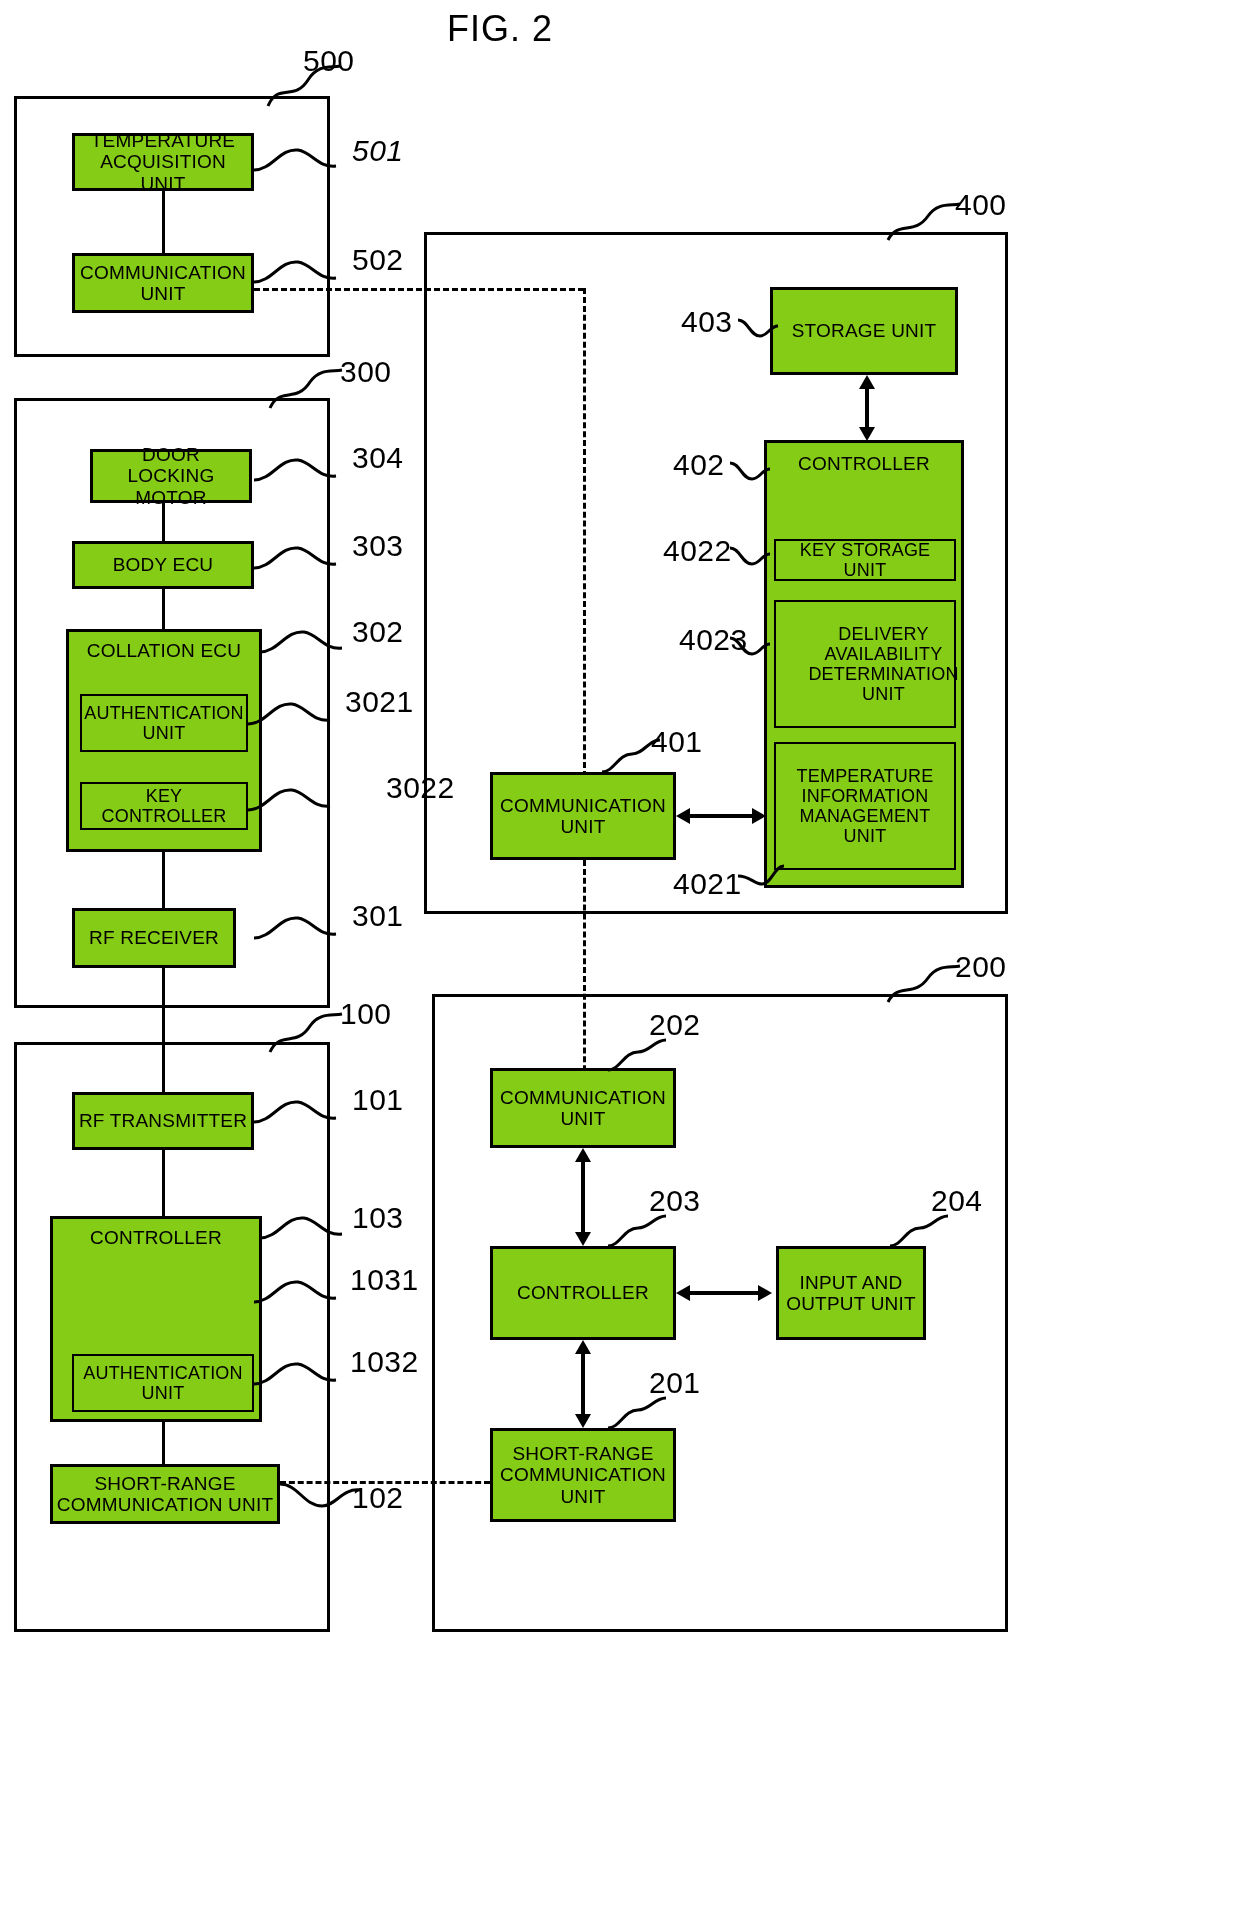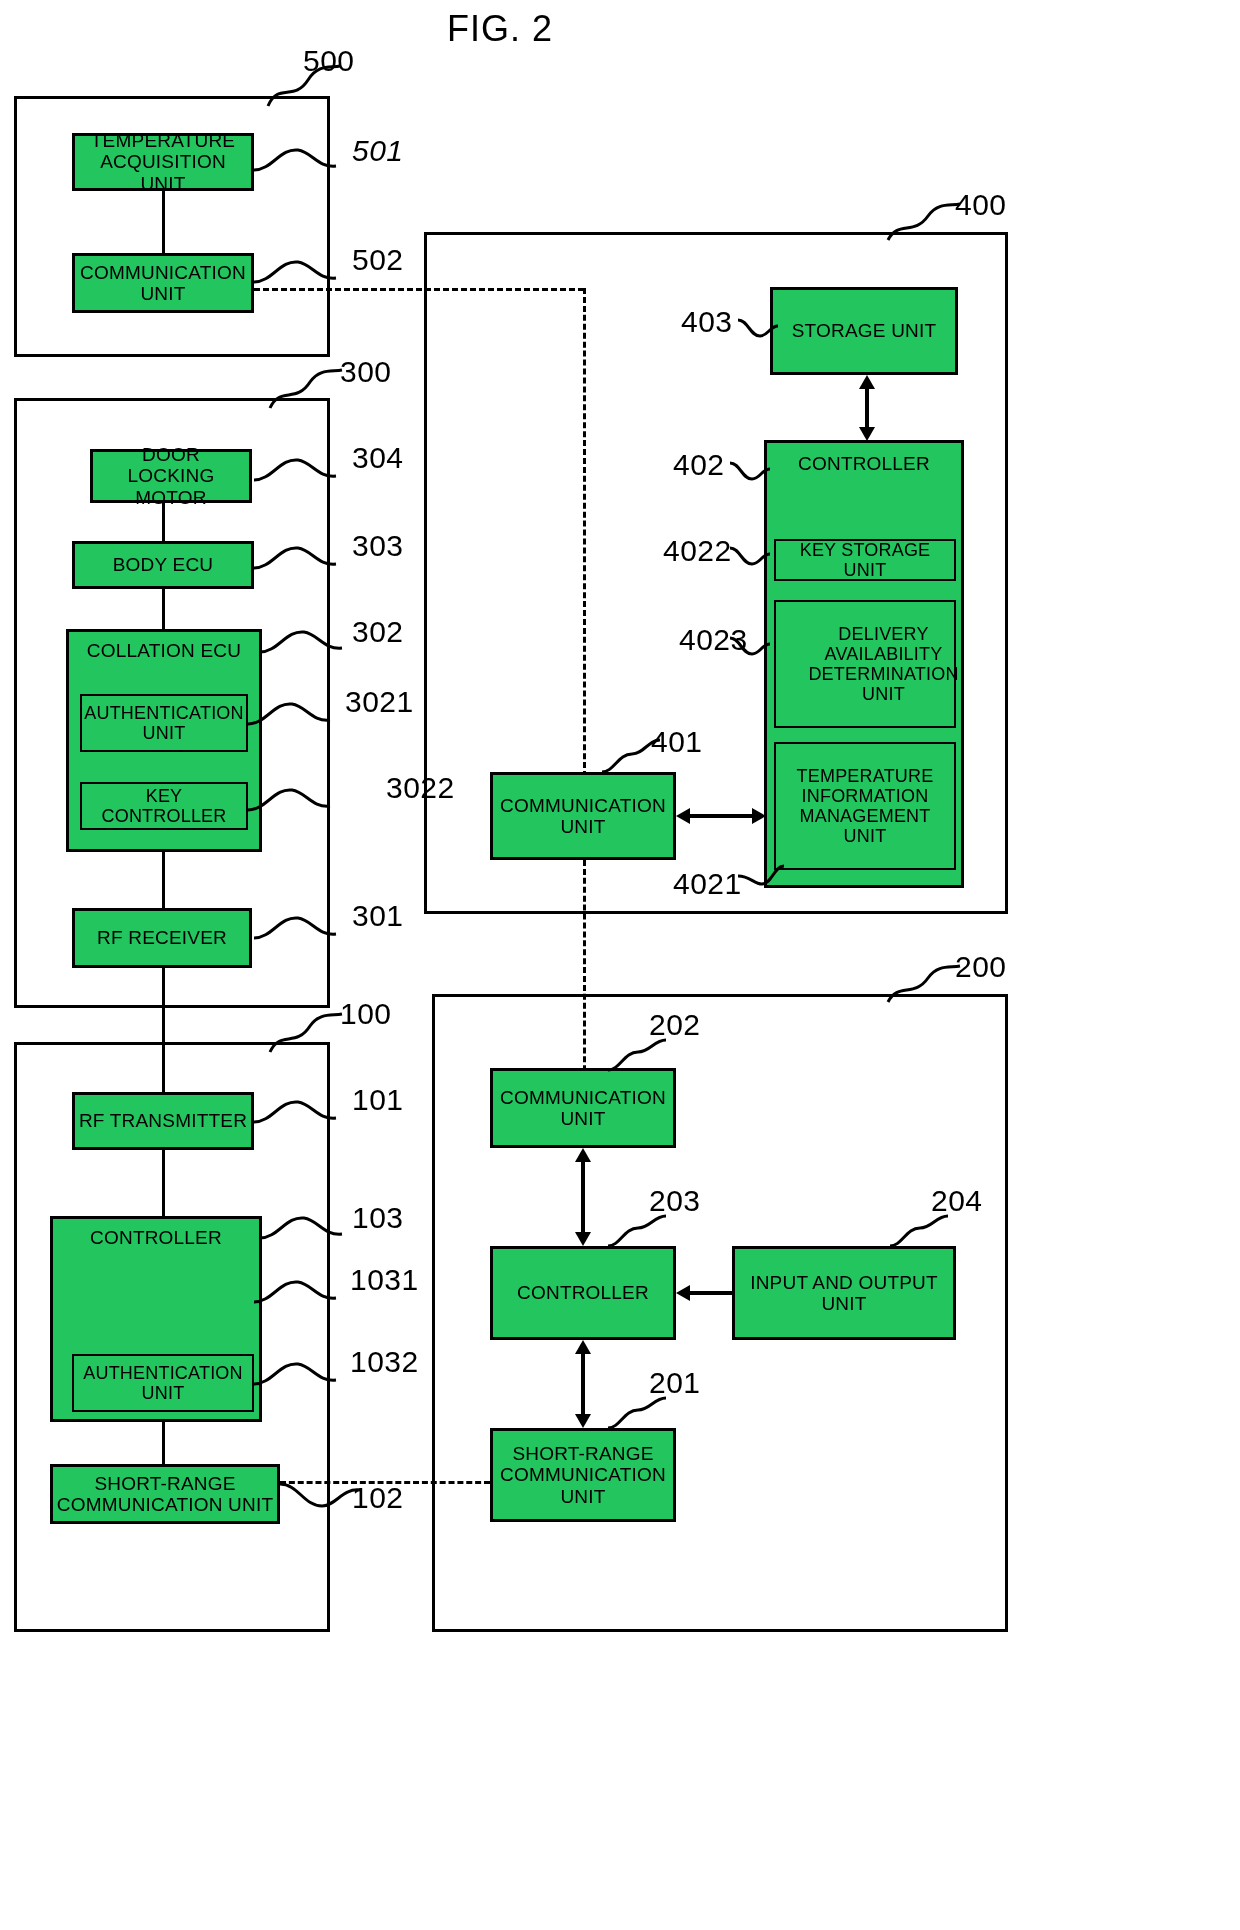--- a/index.html
+++ b/index.html
@@ -14,21 +14,21 @@
     font-size:36px;letter-spacing:1px;
   }
 
   
   .group{
     position:absolute;border:3px solid #000;background:transparent;
   }
 
   
   .box{
-    position:absolute;border:3px solid #000;background:#22c55e;
+    position:absolute;border:3px solid #000;background:#84cc16;
     display:flex;align-items:center;justify-content:center;
     text-align:center;font-size:19px;line-height:1.12;
     letter-spacing:.2px;padding:2px 3px;box-sizing:border-box;
   }
   .box.thin{border-width:2px;}
   .box.small{font-size:18px;}
 
   
   .ref{
     position:absolute;font-size:30px;line-height:1;
@@ -128,21 +128,21 @@
   <div class="box thin small" style="left:80px;top:782px;width:168px;height:48px;">
     <span>KEY CONTROLLER</span>
   </div>
   <svg class="lead" style="left:246px;top:778px;" width="120" height="40">
     <path d="M2,32 C20,32 28,10 46,12 C60,14 66,30 84,28" fill="none" stroke="#000" stroke-width="3"></path>
   </svg>
   <div class="ref" style="left:342px;top:773px;margin-left:44px;">3022</div>
 
   <div class="vline" style="left:162px;top:852px;height:56px;"></div>
 
-  <div class="box" style="left:72px;top:908px;width:180px;height:60px;">
+  <div class="box" style="left:72px;top:908px;width:164px;height:60px;">
     <span>RF RECEIVER</span>
   </div>
   <svg class="lead" style="left:252px;top:906px;" width="120" height="40">
     <path d="M2,32 C20,32 28,10 46,12 C60,14 66,30 84,28" fill="none" stroke="#000" stroke-width="3"></path>
   </svg>
   <div class="ref" style="left:352px;top:901px;">301</div>
 
   <div class="vline" style="left:162px;top:968px;height:124px;"></div>
 
   <div class="group" style="left:14px;top:1042px;width:310px;height:584px;"></div>
@@ -289,21 +289,21 @@
     <path d="M2,34 C14,34 18,16 32,16 C44,16 48,4 60,4" fill="none" stroke="#000" stroke-width="3"></path>
   </svg>
   <div class="ref" style="left:649px;top:1186px;">203</div>
 
   <svg class="arrow" style="left:676px;top:1281px;" width="96" height="24">
     <line x1="10" y1="12" x2="86" y2="12" stroke="#000" stroke-width="4"></line>
     <polygon points="0,12 14,4 14,20" fill="#000"></polygon>
     <polygon points="96,12 82,4 82,20" fill="#000"></polygon>
   </svg>
 
-  <div class="box" style="left:732px;top:1246px;width:224px;height:94px;">
+  <div class="box" style="left:776px;top:1246px;width:150px;height:94px;">
     <span>INPUT AND OUTPUT UNIT</span>
   </div>
   <svg class="lead" style="left:888px;top:1212px;" width="72" height="38">
     <path d="M2,34 C14,34 18,16 32,16 C44,16 48,4 60,4" fill="none" stroke="#000" stroke-width="3"></path>
   </svg>
   <div class="ref" style="left:931px;top:1186px;">204</div>
 
   <svg class="arrow" style="left:571px;top:1340px;" width="24" height="88">
     <line x1="12" y1="10" x2="12" y2="78" stroke="#000" stroke-width="4"></line>
     <polygon points="12,0 4,14 20,14" fill="#000"></polygon>

